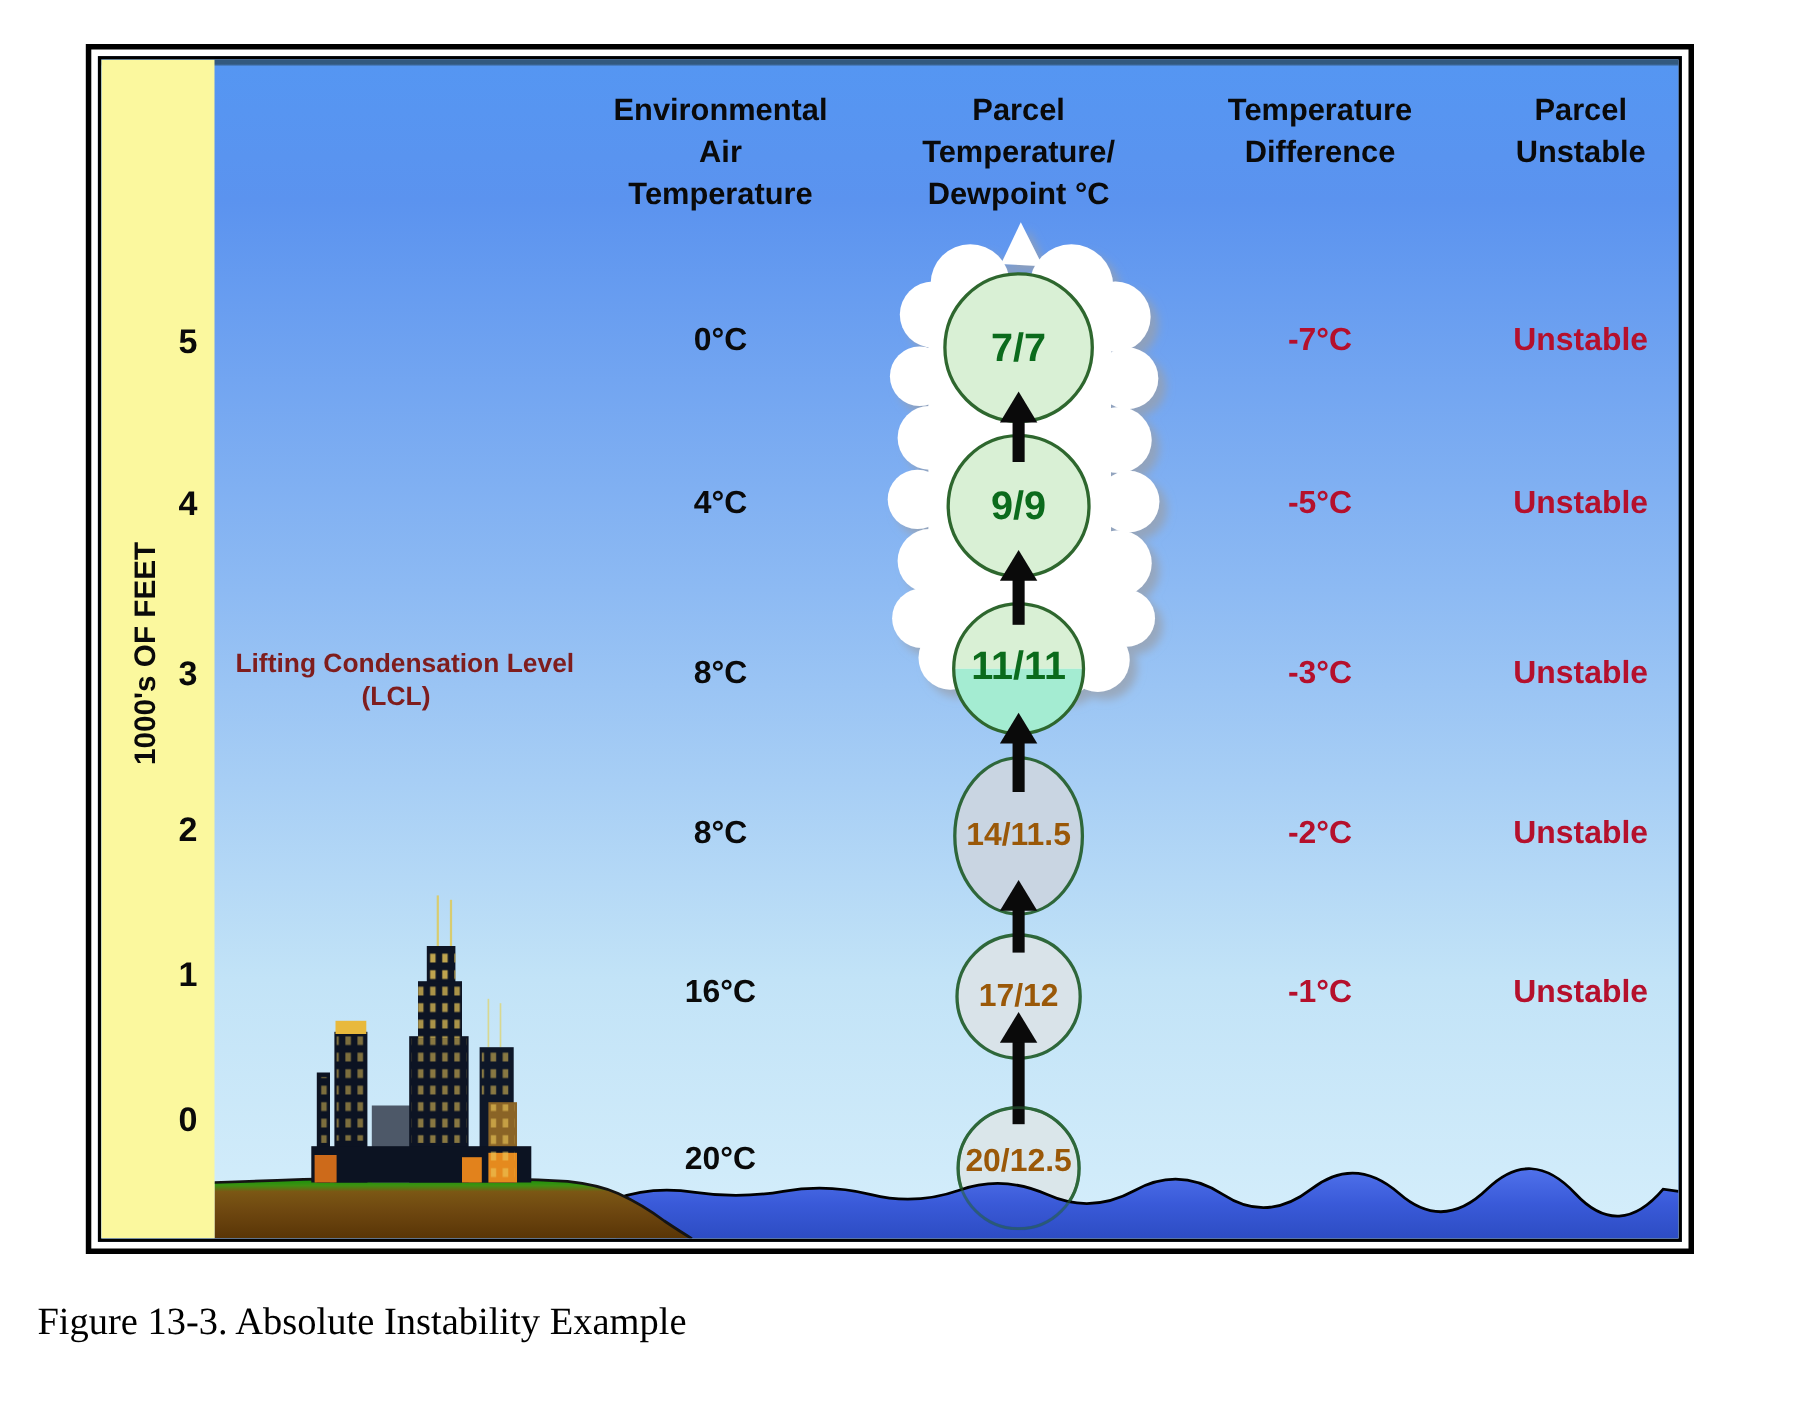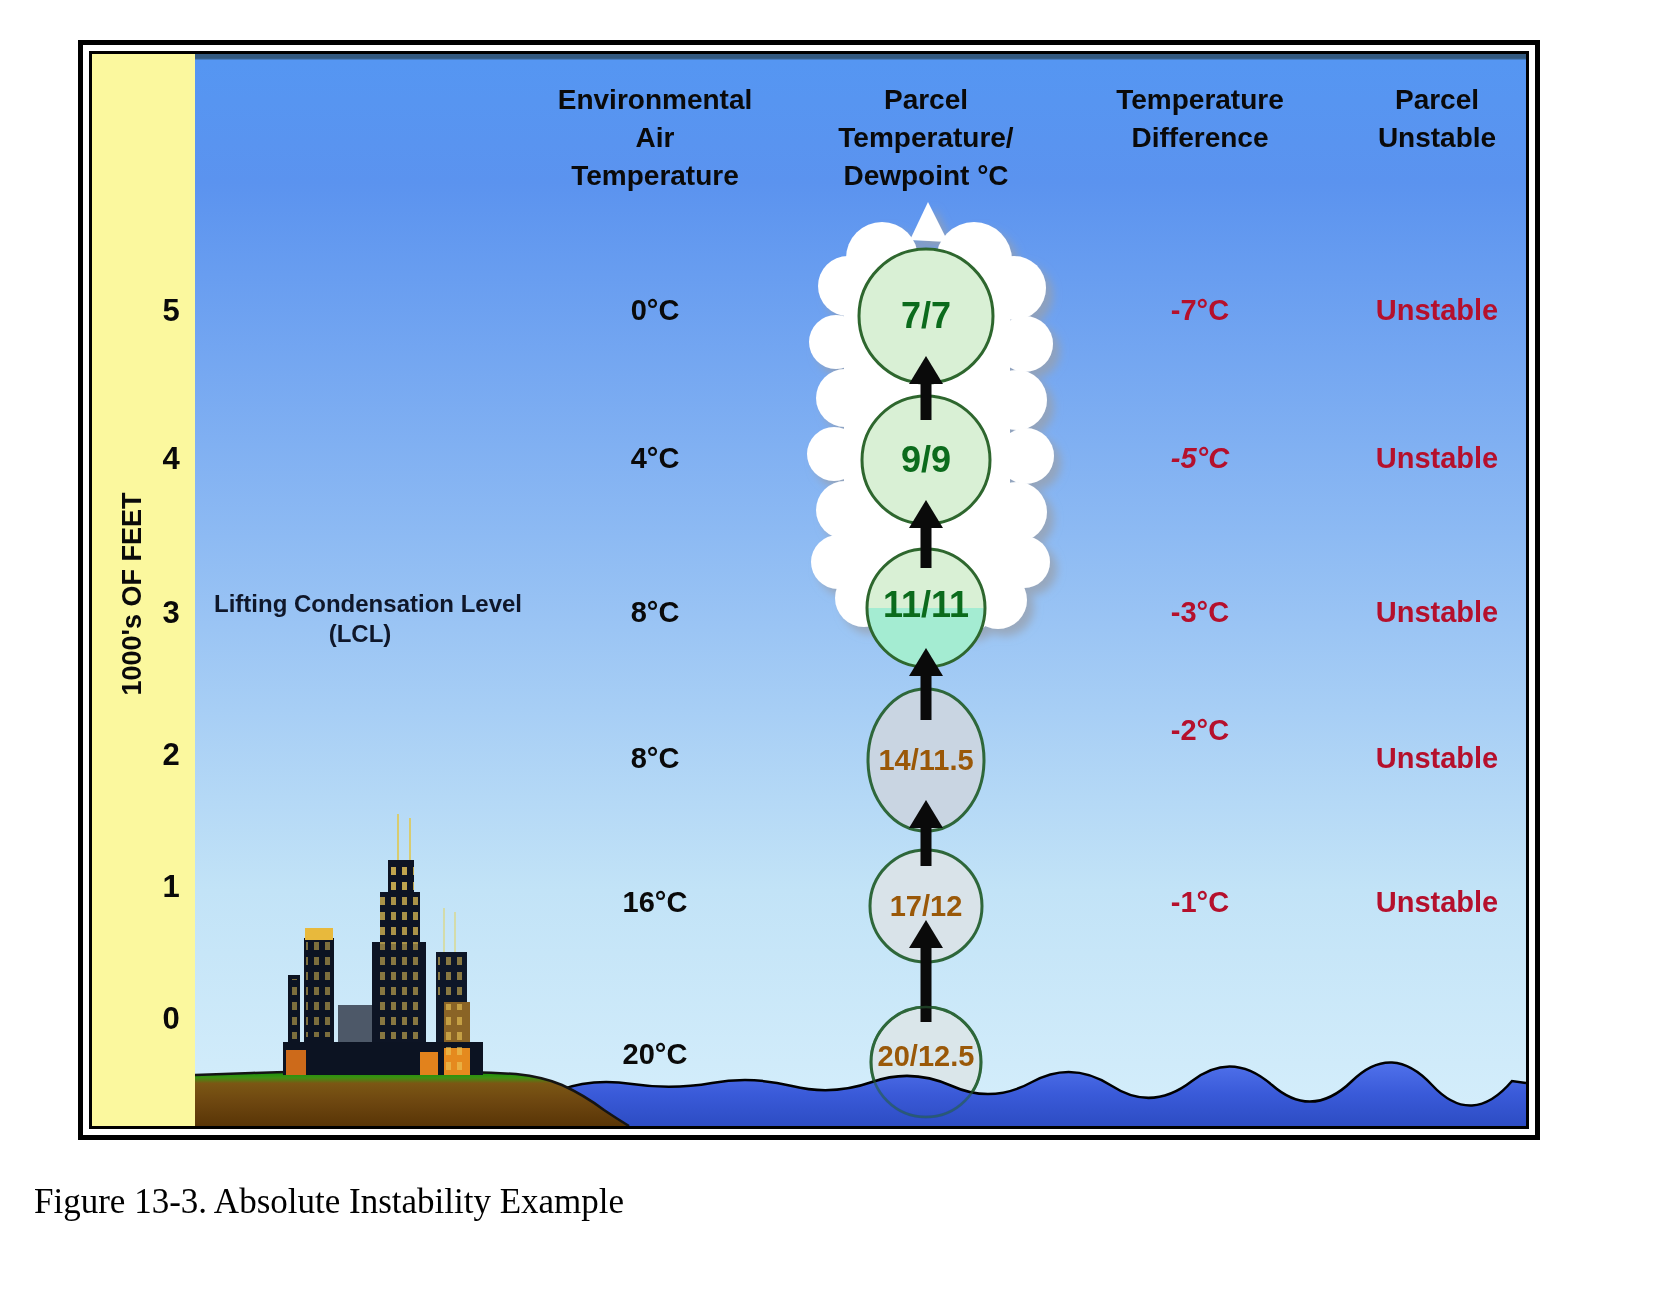--- a/index.html
+++ b/index.html
@@ -13,21 +13,21 @@
   .txt{position:absolute;transform:translate(-50%,-50%);white-space:nowrap;
        font-weight:bold;line-height:1;}
   .hdr{font-size:28px;color:#0a0a0a;}
   .blk{font-size:29px;color:#0a0a0a;}
   .red{font-size:29px;color:#b5102c;}
   .grn-circ{font-size:36px;color:#0b6b1c;}
   .brn-circ{font-size:29px;color:#9a5808;}
   .tick{font-size:31px;color:#0a0a0a;}
   .axis-label{position:absolute;transform:translate(-50%,-50%) rotate(-90deg);
        font-weight:bold;font-size:27px;color:#0a0a0a;white-space:nowrap;}
-  .lcl{font-size:24px;color:#0f172a;}
+  .lcl{font-size:24px;color:#7f1d1d;}
   .caption{position:absolute;left:34px;top:1182px;font-family:"Liberation Serif",serif;
        font-size:35px;color:#000;}
 </style>
 </head>
 <body>
 
 <div id="stage">
   <div class="frame">
     <div class="frame-inner">
       <div class="content">
@@ -196,23 +196,23 @@
         <div class="txt blk" style="left:563px;top:1000px;">20°C</div>
 
         <div class="txt grn-circ" style="left:834px;top:262px;">7/7</div>
         <div class="txt grn-circ" style="left:834px;top:406px;">9/9</div>
         <div class="txt grn-circ" style="left:834px;top:551px;">11/11</div>
         <div class="txt brn-circ" style="left:834px;top:706px;">14/11.5</div>
         <div class="txt brn-circ" style="left:834px;top:852px;">17/12</div>
         <div class="txt brn-circ" style="left:834px;top:1002px;">20/12.5</div>
 
         <div class="txt red" style="left:1108px;top:256px;">-7°C</div>
-        <div class="txt red" style="left:1108px;top:404px;font-style:italic;">-5°C</div>
+        <div class="txt red" style="left:1108px;top:404px;">-5°C</div>
         <div class="txt red" style="left:1108px;top:558px;">-3°C</div>
-        <div class="txt red" style="left:1108px;top:676px;text-align:center;">-2°C</div>
+        <div class="txt red" style="left:1108px;top:704px;text-align:center;">-2°C</div>
         <div class="txt red" style="left:1108px;top:848px;">-1°C</div>
 
         <div class="txt red" style="left:1345px;top:256px;">Unstable</div>
         <div class="txt red" style="left:1345px;top:404px;">Unstable</div>
         <div class="txt red" style="left:1345px;top:558px;">Unstable</div>
         <div class="txt red" style="left:1345px;top:704px;">Unstable</div>
         <div class="txt red" style="left:1345px;top:848px;">Unstable</div>
 
       </div>
     </div>

